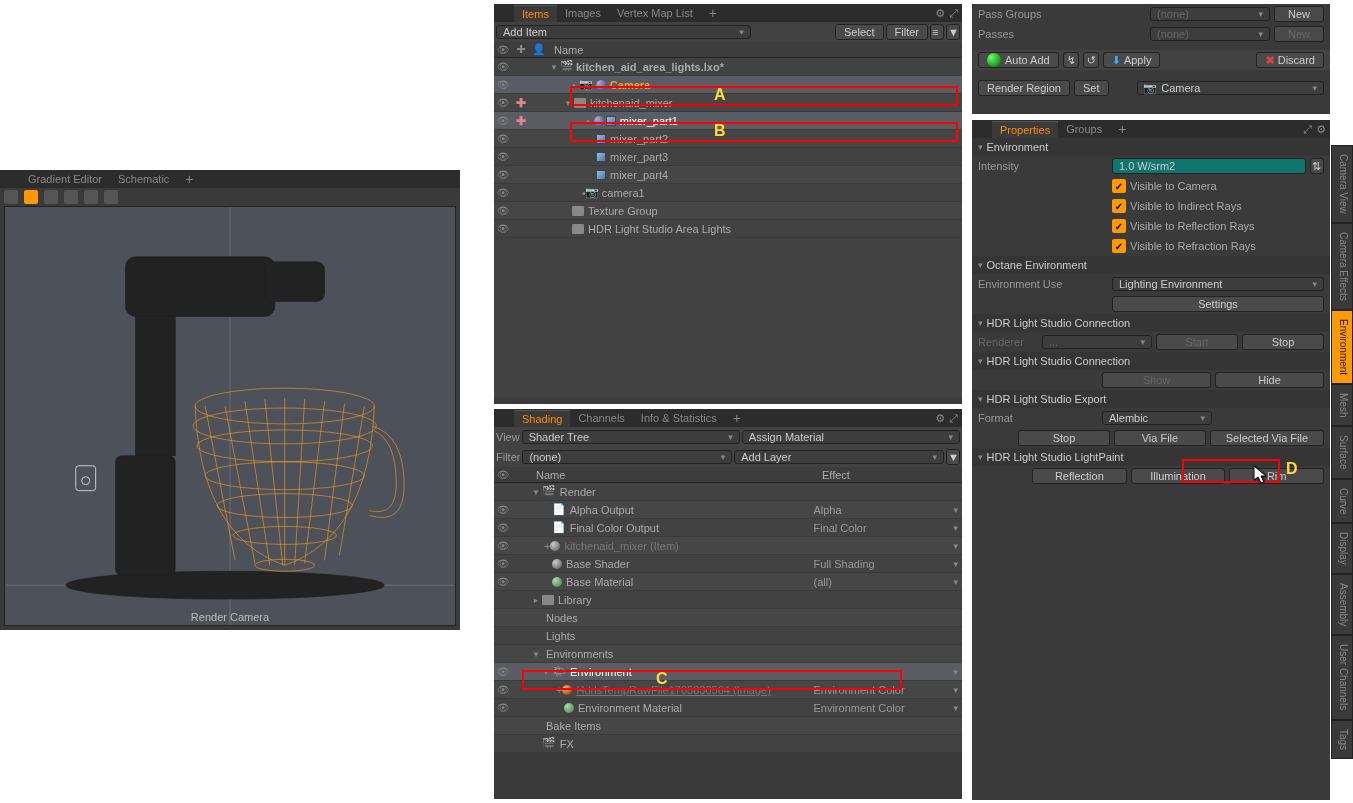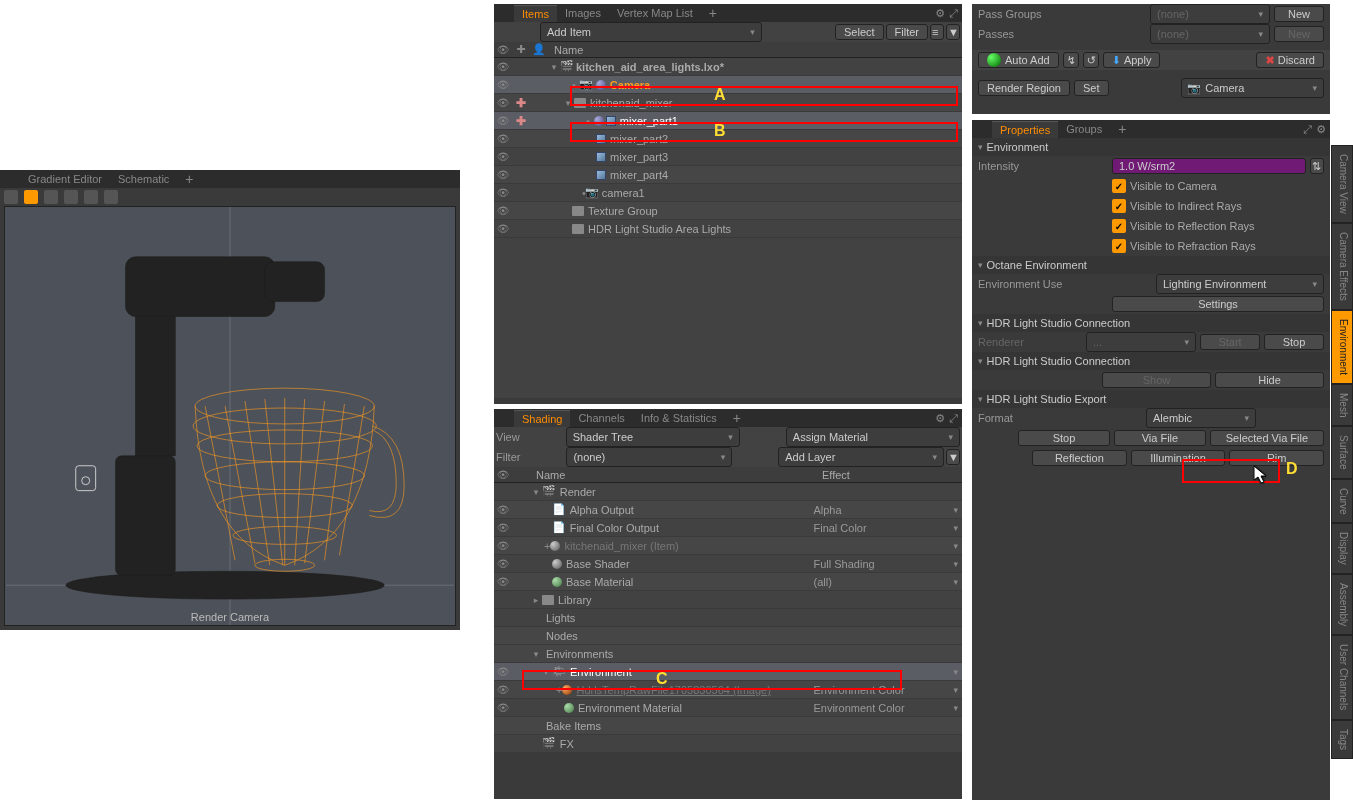--- a/index.html
+++ b/index.html
@@ -9,21 +9,21 @@
 .panel { position: absolute; background: #3a3a3a; color: #aaa; }
 .tab-row { display: flex; background: #2c2c2c; height: 18px; align-items: center; padding-left: 20px; }
 .tab { padding: 2px 8px; color: #888; cursor: pointer; }
 .tab.active { background: #3a3a3a; color: #ff8c00; border-top: 1px solid #555; }
 .tab.plus { color: #888; font-size: 14px; }
 .panel-icons { margin-left: auto; display: flex; gap: 4px; padding-right: 4px; color: #888; }
 
 .toolbar { display: flex; background: #424242; height: 20px; align-items: center; gap: 2px; padding: 0 2px; }
 .btn { background: #4a4a4a; border: 1px solid #222; color: #ccc; padding: 5px 8px; border-radius: 3px; cursor: pointer; height: 16px; display: flex; align-items: center; }
 .btn.wide { flex: 1; justify-content: center; }
-.dropdown { background: #3d3d3d; border: 1px solid #222; color: #ccc; padding: 1px 6px; border-radius: 3px; display: flex; align-items: center; position: relative; height: 20px; margin-left: 44px; }
+.dropdown { background: #3d3d3d; border: 1px solid #222; color: #ccc; padding: 1px 6px; border-radius: 3px; display: flex; align-items: center; position: relative; height: 14px; }
 .dropdown::after { content: "▾"; margin-left: auto; color: #888; font-size: 9px; }
 
 
 .list-header { display: flex; background: #3d3d3d; height: 16px; align-items: center; border-bottom: 1px solid #222; }
 .col-icon { width: 18px; text-align: center; color: #888; }
 .list-body { background: #424242; }
 .list-row { display: flex; height: 18px; align-items: center; border-bottom: 1px solid #3a3a3a; }
 .list-row.odd { background: #464646; }
 .list-row.sel { background: #5a5d63; color: #fff; }
 .indent { display: inline-block; }
@@ -45,21 +45,21 @@
 .vp-toolbar { background: #3a3a3a; height: 18px; display: flex; align-items: center; padding: 0 4px; gap: 6px; }
 .vp-ico { width: 14px; height: 14px; background: #555; border-radius: 2px; }
 .vp-ico.orange { background: #f90; }
 
 
 .prop-row { display: flex; height: 20px; align-items: center; padding: 0 6px; gap: 4px; }
 .prop-label { color: #999; text-align: left; }
 .checkbox { width: 14px; height: 14px; background: #f90; border-radius: 2px; display: flex; align-items: center; justify-content: center; color: #000; font-size: 10px; font-weight: bold; }
 .section-head { background: #353535; padding: 2px 6px; color: #ccc; display: flex; align-items: center; height: 18px; }
 .section-head::before { content: "▾"; margin-right: 4px; color: #888; font-size: 9px; }
-.input-field { background: #701a75; border: 1px solid #222; color: #ccc; padding: 1px 6px; flex: 1; border-radius: 3px; height: 16px; }
+.input-field { background: #0f766e; border: 1px solid #222; color: #ccc; padding: 1px 6px; flex: 1; border-radius: 3px; height: 16px; }
 
 
 .side-tabs { position: absolute; right: 0; top: 145px; width: 22px; display: flex; flex-direction: column; }
 .side-tab { writing-mode: vertical-rl; background: #3a3a3a; color: #888; padding: 8px 3px; border: 1px solid #222; cursor: pointer; font-size: 10px; }
 .side-tab.active { background: #f90; color: #222; }
 
 .cursor { position: absolute; width: 16px; height: 20px; pointer-events: none; z-index: 100; }
 .cursor svg { filter: drop-shadow(0 0 1px #000); }
 
 .shader-row { display: flex; height: 18px; align-items: center; border-bottom: 1px solid #3a3a3a; background: #424242; }
@@ -345,31 +345,31 @@
       <span class="shader-effect">(all)</span>
         <span class="dd-arrow">▾</span>
     </div>
     <div class="shader-row">
       <span class="col-icon"></span>
         <span class="col-icon"></span>
       <span class="tree-icon">▸</span>
         <span class="folder-icon"></span>
       <span class="shader-name">Library</span>
     </div>
+    <div class="shader-row odd">
+      <span class="col-icon"></span>
+        <span class="col-icon"></span>
+      <span class="indent" style="width:12px;"></span>
+      <span class="shader-name">Nodes</span>
+    </div>
     <div class="shader-row">
       <span class="col-icon"></span>
         <span class="col-icon"></span>
       <span class="indent" style="width:12px;"></span>
       <span class="shader-name">Lights</span>
-    </div>
-    <div class="shader-row odd">
-      <span class="col-icon"></span>
-        <span class="col-icon"></span>
-      <span class="indent" style="width:12px;"></span>
-      <span class="shader-name">Nodes</span>
     </div>
     <div class="shader-row odd">
       <span class="col-icon"></span>
         <span class="col-icon"></span>
       <span class="tree-icon">▾</span>
       <span class="shader-name">Environments</span>
     </div>
     <div class="shader-row sel">
       <span class="col-icon eye">👁</span>
         <span class="col-icon"></span>
@@ -522,20 +522,21 @@
     <span class="prop-label" style="width:120px;">Format</span>
     <span class="dropdown" style="width:110px;justify-content:center;">Alembic</span>
   </div>
   <div class="prop-row">
     <span style="width:36px;"></span>
     <span class="btn" style="flex:1;justify-content:center;">Stop</span>
     <span class="btn" style="flex:1;justify-content:center;">Via File</span>
     <span class="btn" style="flex:1.3;justify-content:center;">Selected Via File</span>
   </div>
 
+  <div class="section-head">HDR Light Studio LightPaint</div>
   <div class="prop-row">
     <span style="width:50px;"></span>
     <span class="btn" style="flex:1;justify-content:center;">Reflection</span>
     <span class="btn" style="flex:1;justify-content:center;">Illumination</span>
     <span class="btn" style="flex:1;justify-content:center;">Rim</span>
   </div>
 </div>
 
 <div class="redbox" style="left:1182px; top:459px; width:98px; height:24px;"></div>
 <div class="letter" style="left:1286px; top:460px;">D</div>

